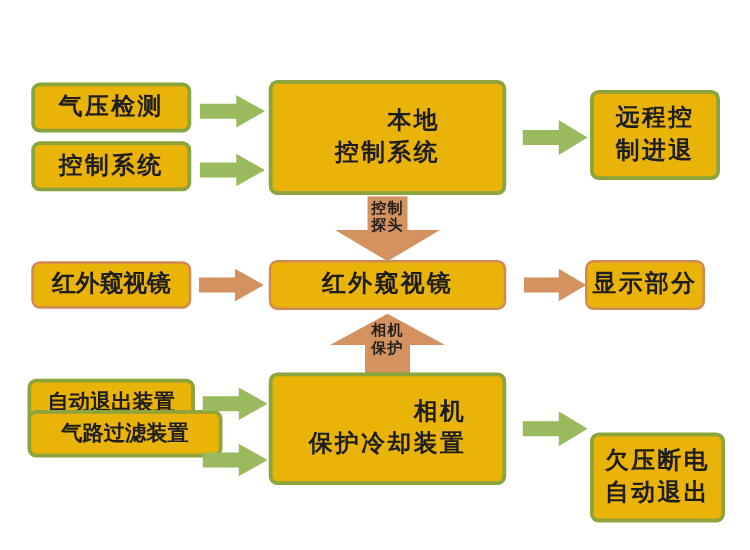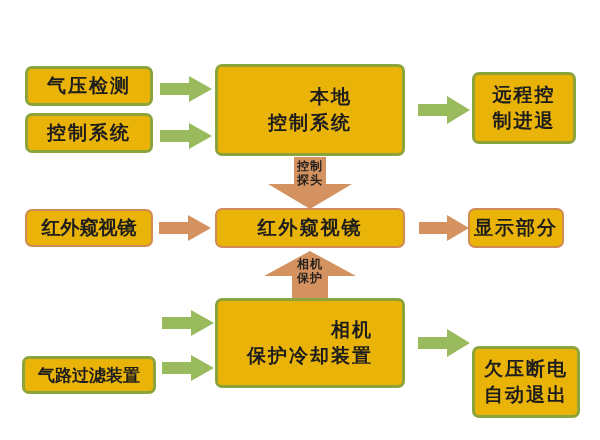--- a/index.html
+++ b/index.html
@@ -122,22 +122,23 @@
   <div class="node orange-node n-large" style="left:468px; top:208px; width:96px; height:40px;">显示部分</div>
 
   <div class="arrow" style="left:264px; top:251px;">
     <svg width="92" height="52" viewBox="0 0 92 52" aria-hidden="true">
       <polygon points="46,0 92,25 64,25 64,52 28,52 28,25 0,25" fill="#d3925f"></polygon>
     </svg>
   </div>
   <div class="blockarrow-label" style="left:272px; top:258px; width:76px;">相机
 保护</div>
 
+  <div class="node green-node n-small n-tight" style="left:22px; top:303px; width:134px; height:38px;">自动退出装置</div>
 
-  <div class="node green-node n-small n-tight" style="left:22px; top:356px; width:134px; height:38px;">气路过滤装置</div>
+  <div class="node green-node n-small n-tight" style="left:22px; top:328px; width:156px; height:38px;font-family:Liberation Serif, serif;">气路过滤装置</div>
 
   <div class="arrow" style="left:162px; top:310px;">
     <svg width="52" height="26" viewBox="0 0 52 26" aria-hidden="true">
       <polygon points="0,7 29,7 29,0 52,13 29,26 29,19 0,19" fill="#9aba5e"></polygon>
     </svg>
   </div>
 
   <div class="arrow" style="left:162px; top:355px;">
     <svg width="52" height="26" viewBox="0 0 52 26" aria-hidden="true">
       <polygon points="0,7 29,7 29,0 52,13 29,26 29,19 0,19" fill="#9aba5e"></polygon>

